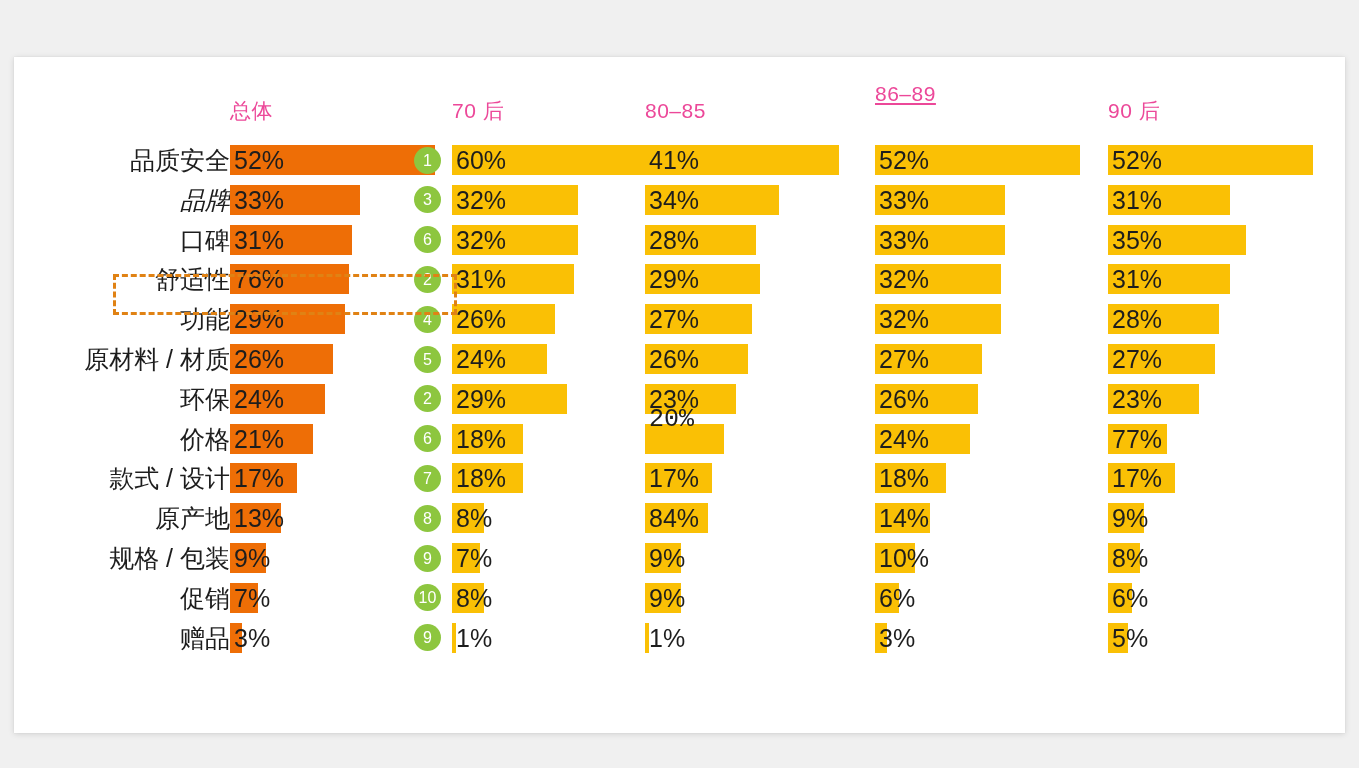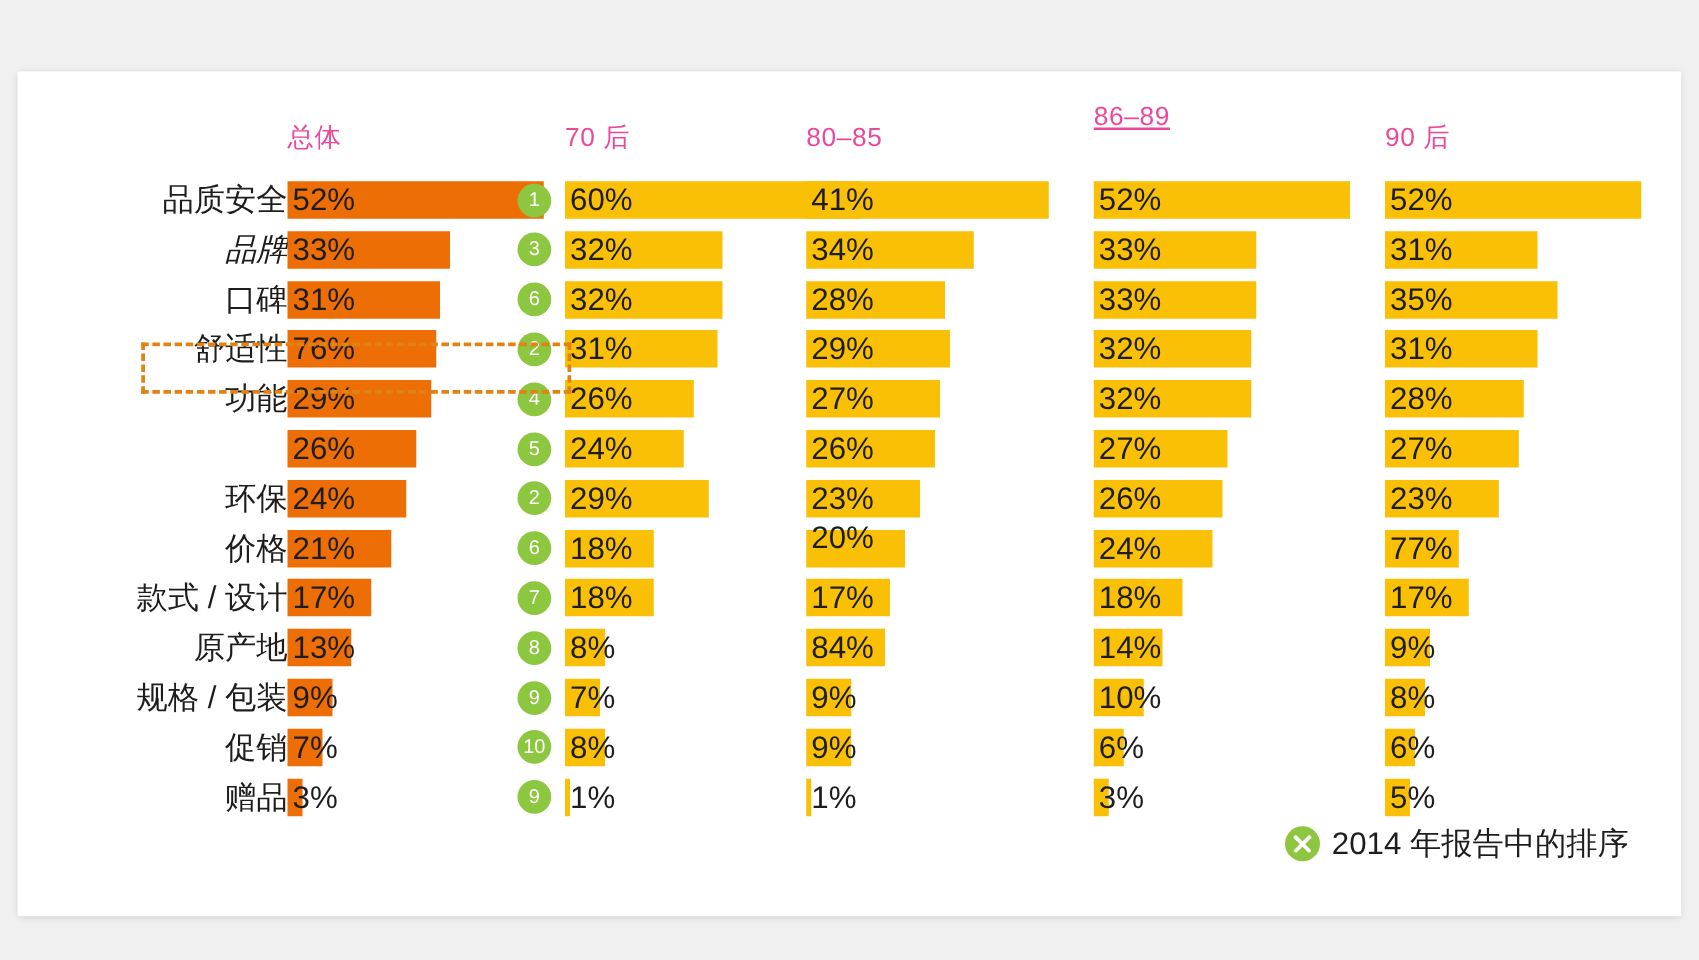--- a/index.html
+++ b/index.html
@@ -154,20 +154,21 @@
         <div class="col-header" style="left: 861px; top: 26px; text-decoration: underline;">86–89</div>
         <div class="col-header" style="left: 1094px; top: 43px;">90 后</div>
       </div>
 
     <div id="label-col">
         <div class="row-label" style="top: 88px;">品质安全</div>
         <div class="row-label" style="top: 127.8px; font-style: italic;">品牌</div>
         <div class="row-label" style="top: 167.6px;">口碑</div>
         <div class="row-label" style="top: 207.4px;">舒适性</div>
         <div class="row-label" style="top: 247.2px;">功能</div>
+        <div class="row-label" style="top: 287px;">原材料 / 材质</div>
         <div class="row-label" style="top: 326.8px;">环保</div>
         <div class="row-label" style="top: 366.6px;">价格</div>
         <div class="row-label" style="top: 406.4px;">款式 / 设计</div>
         <div class="row-label" style="top: 446.2px;">原产地</div>
         <div class="row-label" style="top: 486px;">规格 / 包装</div>
         <div class="row-label" style="top: 525.8px;">促销</div>
         <div class="row-label" style="top: 565.6px;">赠品</div>
       </div>
 
     <div id="plot">
@@ -231,21 +232,21 @@
         <div class="bar-value" style="left: 635px; top: 167.6px;">28%</div>
         <div class="bar bar-seg" style="left: 631px; top: 207.4px; width: 114.55px;"></div>
         <div class="bar-value" style="left: 635px; top: 207.4px;">29%</div>
         <div class="bar bar-seg" style="left: 631px; top: 247.2px; width: 106.65px;"></div>
         <div class="bar-value" style="left: 635px; top: 247.2px;">27%</div>
         <div class="bar bar-seg" style="left: 631px; top: 287px; width: 102.7px;"></div>
         <div class="bar-value" style="left: 635px; top: 287px;">26%</div>
         <div class="bar bar-seg" style="left: 631px; top: 326.8px; width: 90.85px;"></div>
         <div class="bar-value" style="left: 635px; top: 326.8px;">23%</div>
         <div class="bar bar-seg" style="left: 631px; top: 366.6px; width: 79px;"></div>
-        <div class="bar-value" style="left: 635px; top: 358px;">20%</div>
+        <div class="bar-value" style="left: 635px; top: 348px; font-family: Liberation Mono, monospace;">20%</div>
         <div class="bar bar-seg" style="left: 631px; top: 406.4px; width: 67.15px;"></div>
         <div class="bar-value" style="left: 635px; top: 406.4px;">17%</div>
         <div class="bar bar-seg" style="left: 631px; top: 446.2px; width: 63.2px;"></div>
         <div class="bar-value" style="left: 635px; top: 446.2px;">84%</div>
         <div class="bar bar-seg" style="left: 631px; top: 486px; width: 35.55px;"></div>
         <div class="bar-value" style="left: 635px; top: 486px;">9%</div>
         <div class="bar bar-seg" style="left: 631px; top: 525.8px; width: 35.55px;"></div>
         <div class="bar-value" style="left: 635px; top: 525.8px;">9%</div>
         <div class="bar bar-seg" style="left: 631px; top: 565.6px; width: 4px;"></div>
         <div class="bar-value" style="left: 635px; top: 565.6px;">1%</div>
@@ -311,19 +312,15 @@
         <div class="rank-badge" style="left: 400px; top: 368.1px;">6</div>
         <div class="rank-badge" style="left: 400px; top: 407.9px;">7</div>
         <div class="rank-badge" style="left: 400px; top: 447.7px;">8</div>
         <div class="rank-badge" style="left: 400px; top: 487.5px;">9</div>
         <div class="rank-badge" style="left: 400px; top: 527.3px;">10</div>
         <div class="rank-badge" style="left: 400px; top: 567.1px;">9</div>
       </div>
 
     <div id="highlight-box"></div>
 
-    <div id="legend">
-      <span id="legend-marker"></span>
-      <span id="legend-text">2014 年报告中的排序</span>
-    </div>
 
   </div>
 </div>
 
 </body></html>

